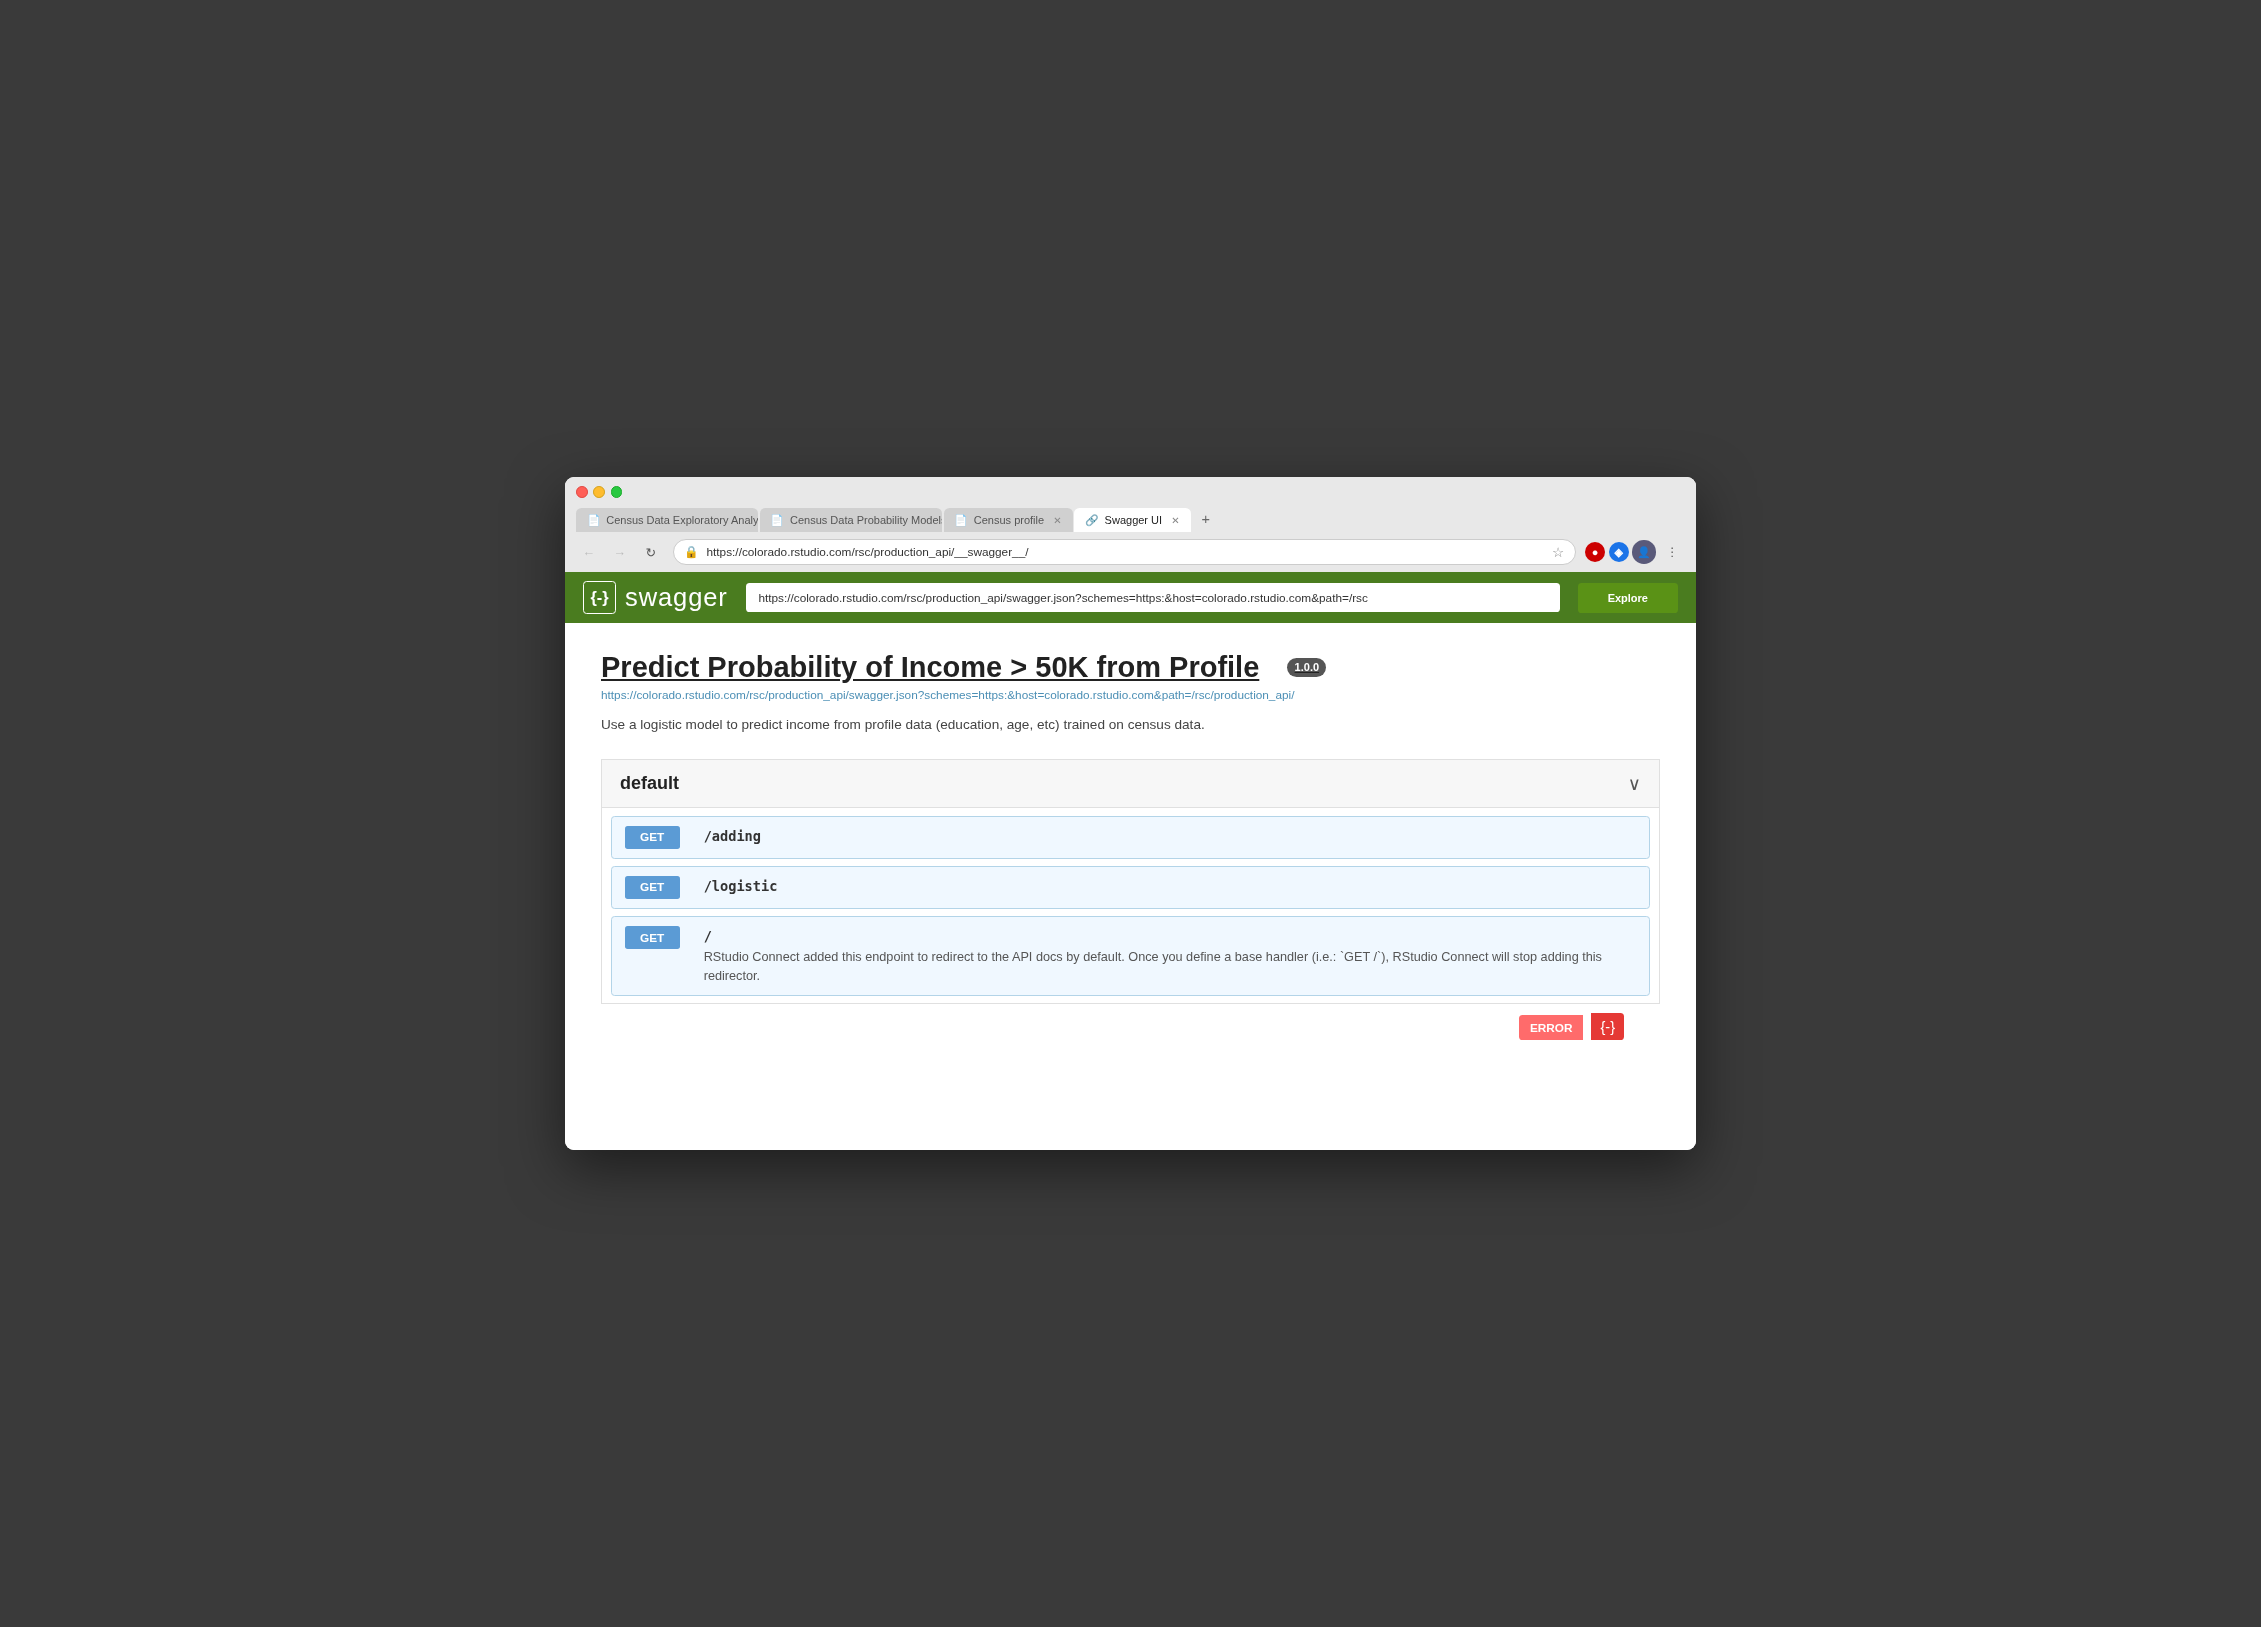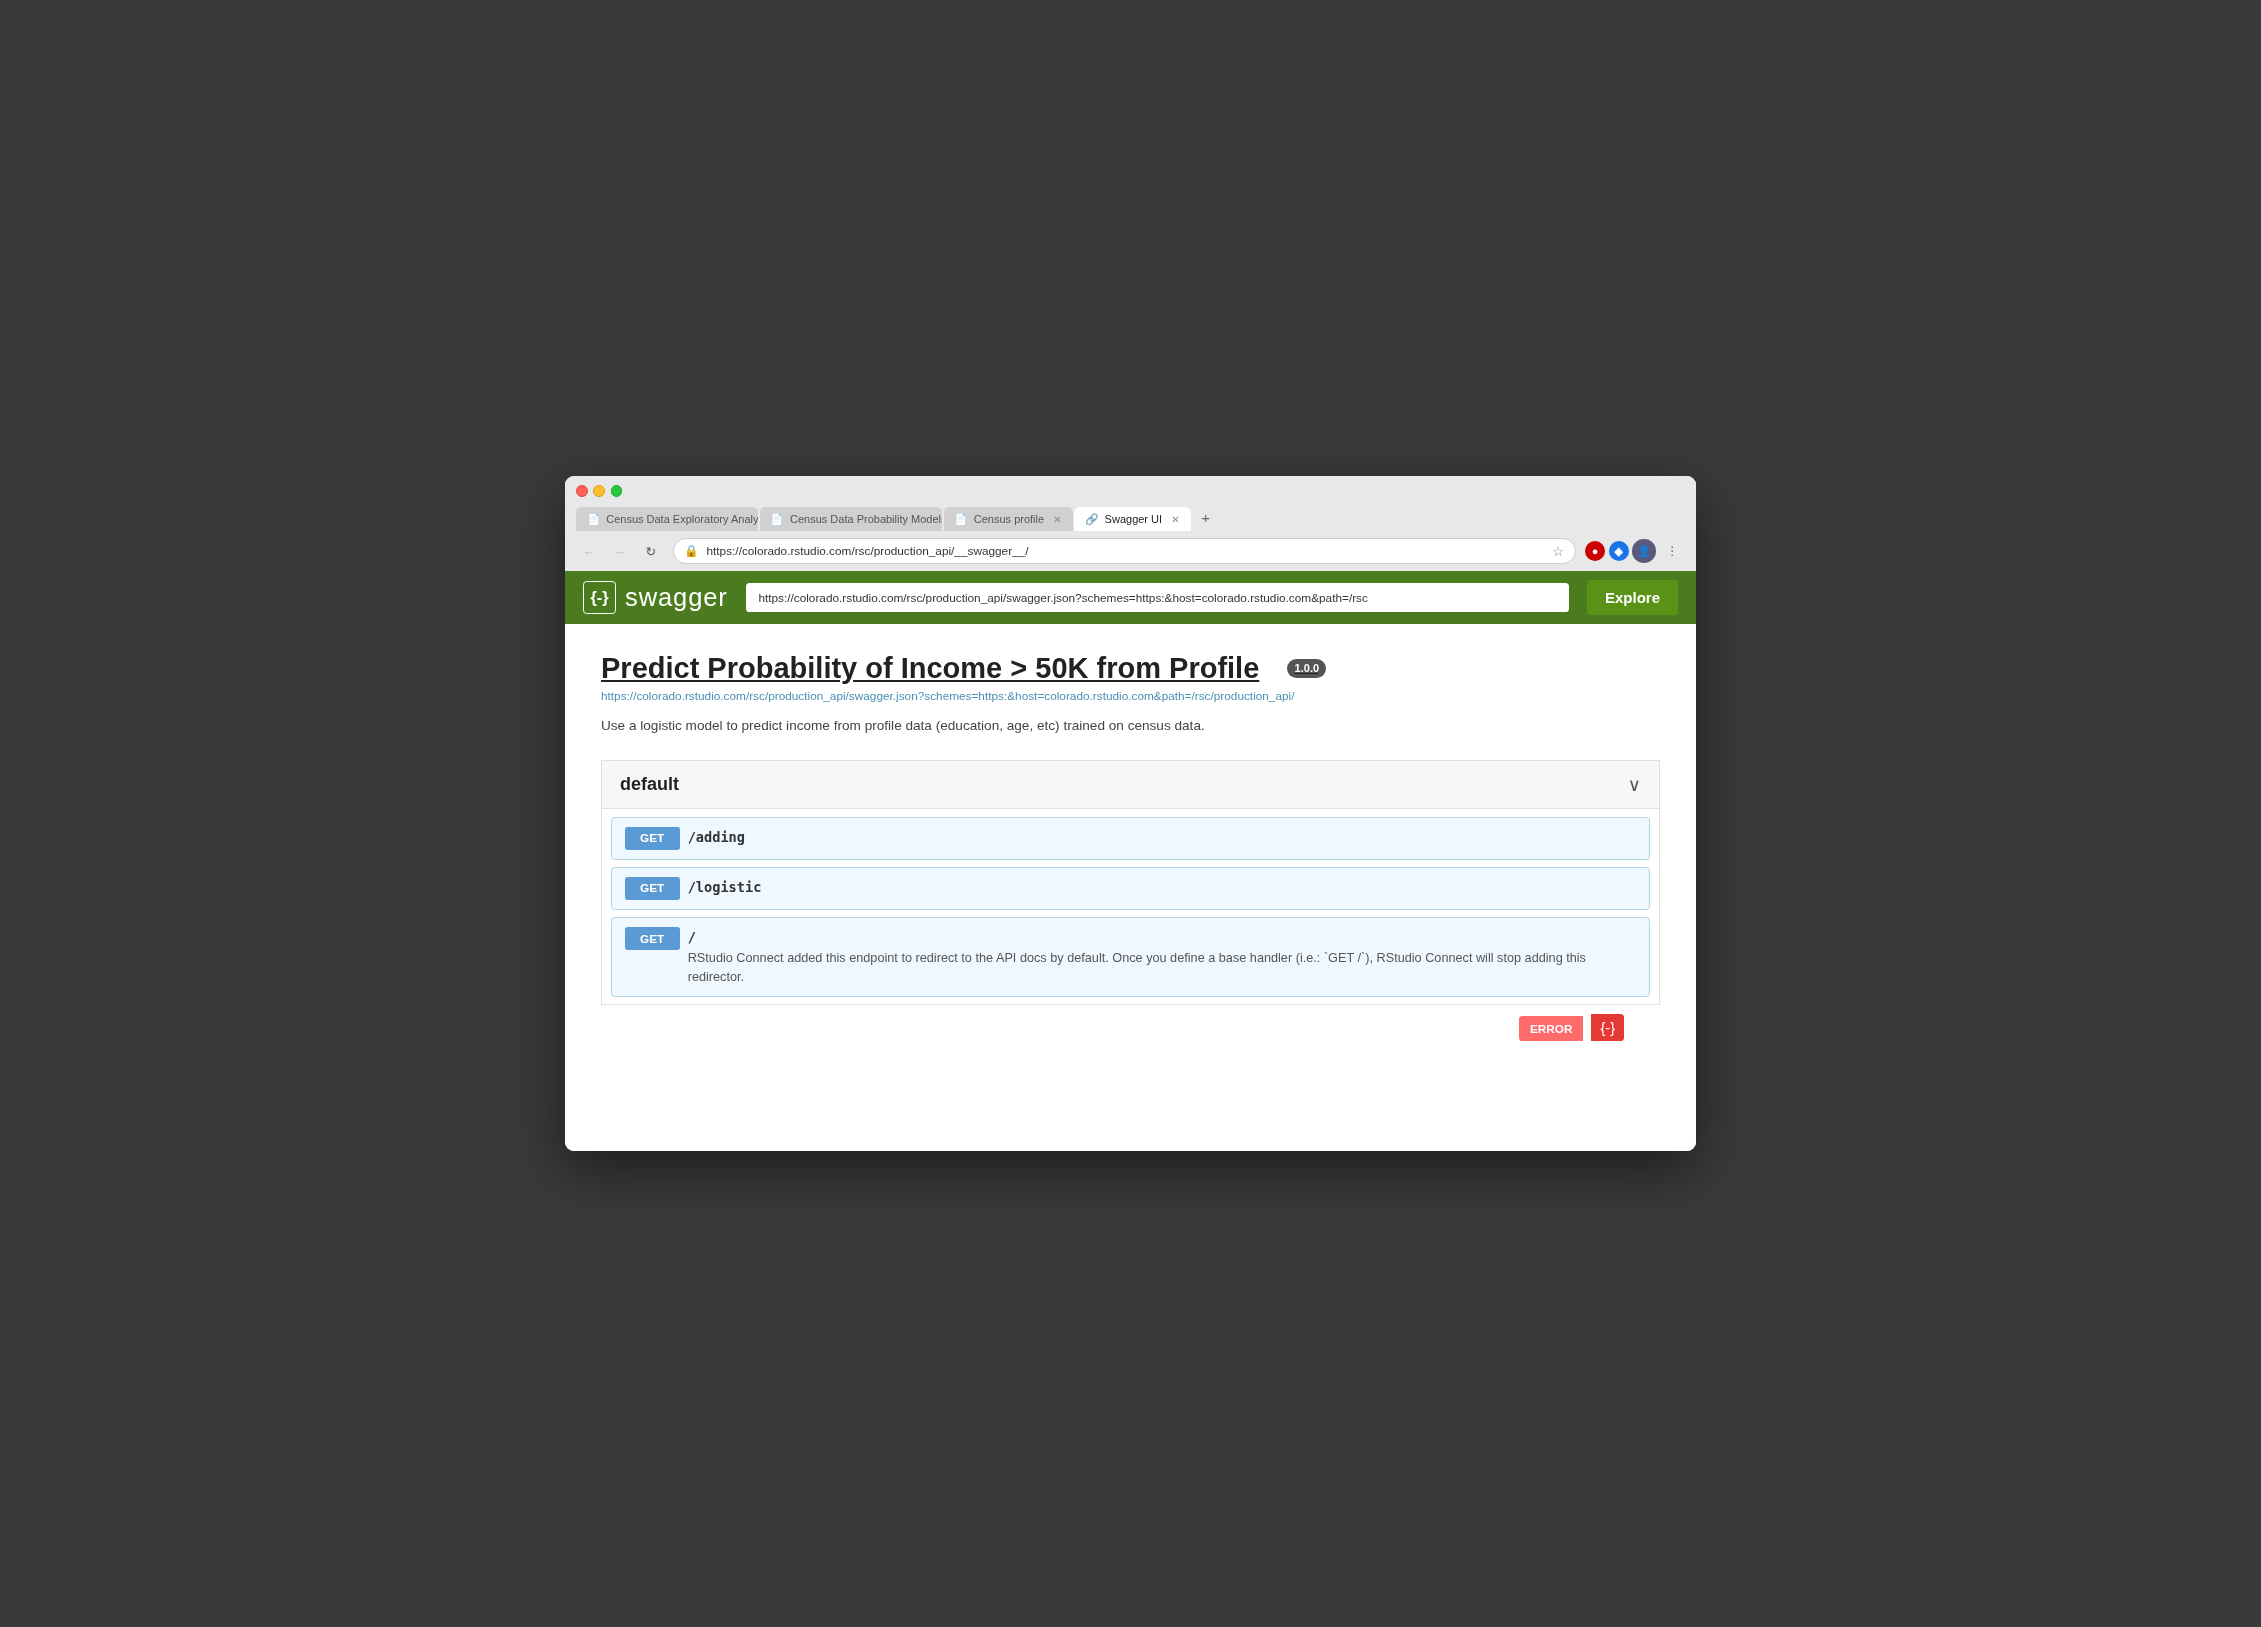--- a/index.html
+++ b/index.html
@@ -229,22 +229,22 @@
       border-radius: 3.6px;
       font-size: 11.8px;
       color: #333;
       background: #fff;
     }
 
     .explore-btn {
       background: #5a9216;
       color: #fff;
       border: none;
-      padding: 9px 18px;
-      font-size: 15px;
+      padding: 9px 30px;
+      font-size: 11px;
       font-weight: 600;
       border-radius: 3.6px;
       cursor: pointer;
     }
 
     
     .swagger-content {
       background: #fff;
       padding: 27px 36px 36px 36px;
       min-height: 527px;
@@ -333,21 +333,21 @@
       margin: 7.3px 9px;
       overflow: hidden;
       background: #f0f8ff;
       cursor: pointer;
     }
 
     .endpoint-inner {
       display: flex;
       align-items: flex-start;
       padding: 9px 12.7px;
-      gap: 8px;
+      gap: 24px;
     }
 
     .method-badge {
       background: #5b9bd5;
       color: #fff;
       font-size: 11.8px;
       font-weight: 700;
       padding: 4.5px 11px;
       border-radius: 2.7px;
       min-width: 55px;

